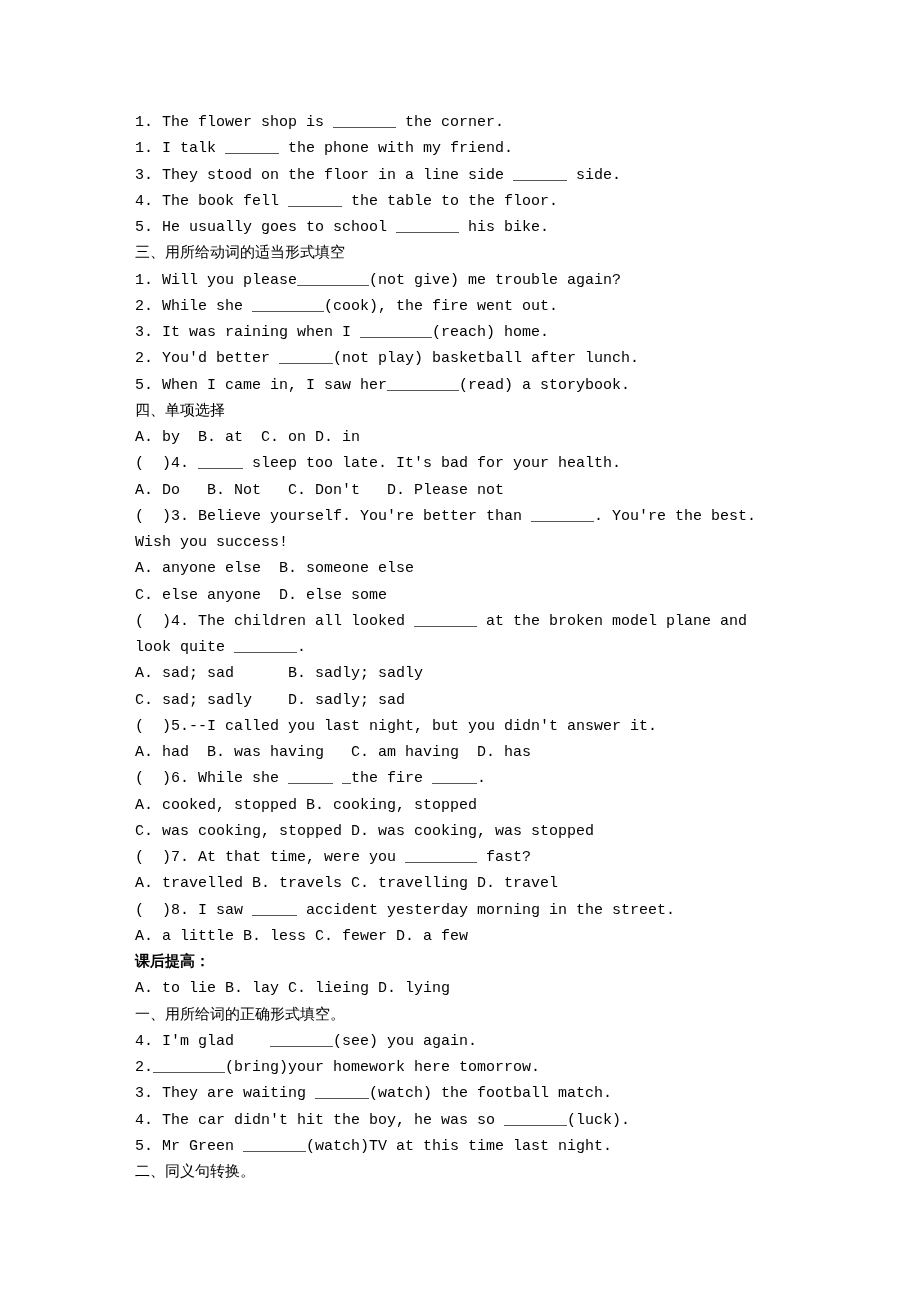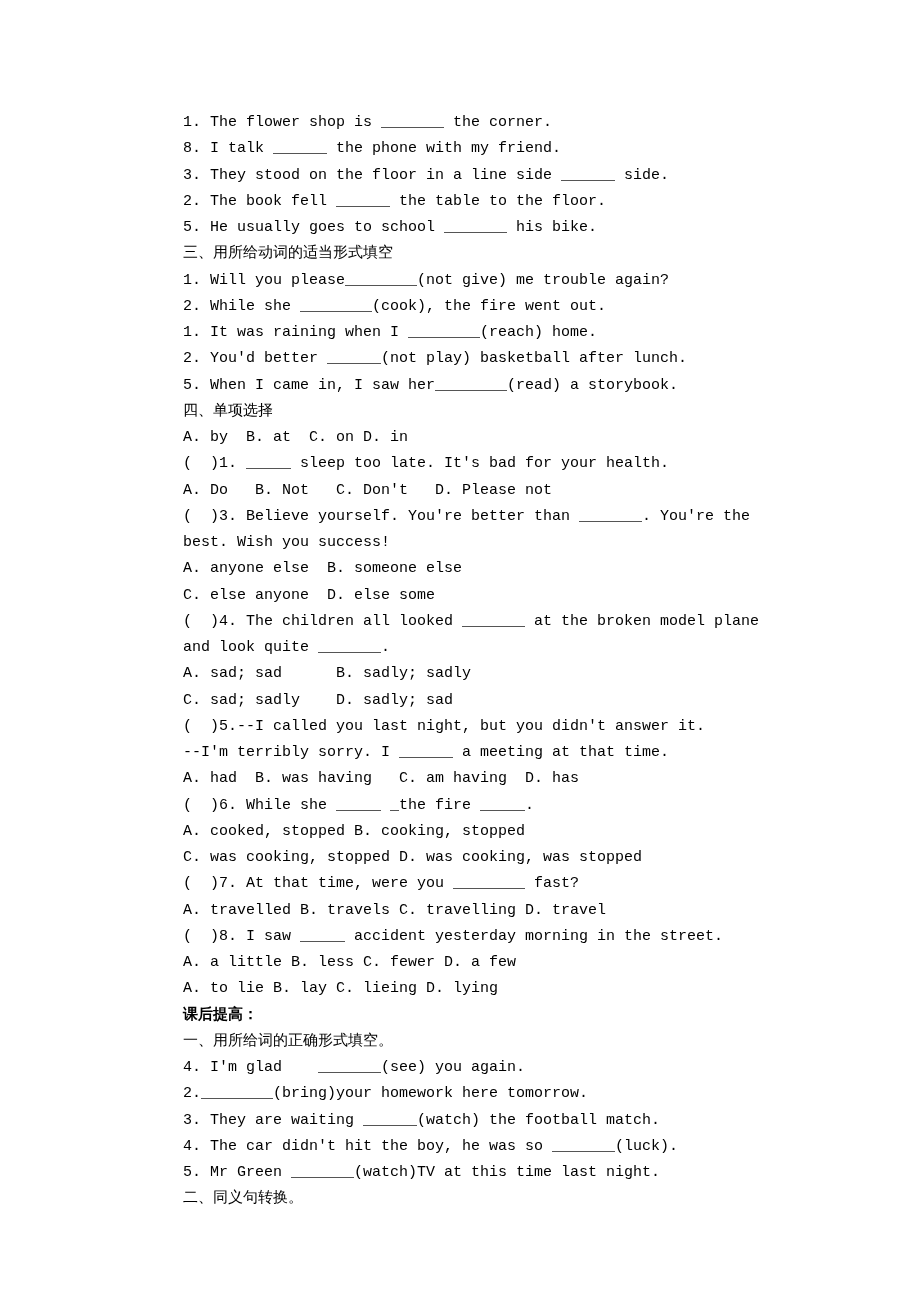--- a/index.html
+++ b/index.html
@@ -11,64 +11,62 @@
     line-height: 1.75;
     color: #000;
   }
   .page {
     width: 920px;
     box-sizing: border-box;
     padding: 110px 130px 80px 135px;
   }
   .line {
     white-space: pre-wrap;
-    margin-left: 48px;
   }
   .bold {
     font-weight: bold;
   }
 </style>
 </head>
 <body>
 
 <div class="page">
   <div id="content">
       <div class="line">1. The flower shop is _______ the corner.</div>
-      <div class="line">8. I talk ______ the phone with my friend.</div>
+      <div class="line">1. I talk ______ the phone with my friend.</div>
       <div class="line">3. They stood on the floor in a line side ______ side.</div>
-      <div class="line">2. The book fell ______ the table to the floor.</div>
+      <div class="line">4. The book fell ______ the table to the floor.</div>
       <div class="line">5. He usually goes to school _______ his bike.</div>
       <div class="line">三、用所给动词的适当形式填空</div>
       <div class="line">1. Will you please________(not give) me trouble again?</div>
       <div class="line">2. While she ________(cook), the fire went out.</div>
-      <div class="line">1. It was raining when I ________(reach) home.</div>
+      <div class="line">3. It was raining when I ________(reach) home.</div>
       <div class="line">2. You'd better ______(not play) basketball after lunch.</div>
       <div class="line">5. When I came in, I saw her________(read) a storybook.</div>
       <div class="line">四、单项选择</div>
       <div class="line">A. by  B. at  C. on D. in</div>
-      <div class="line">(  )1. _____ sleep too late. It's bad for your health.</div>
+      <div class="line">(  )4. _____ sleep too late. It's bad for your health.</div>
       <div class="line">A. Do   B. Not   C. Don't   D. Please not</div>
       <div class="line">(  )3. Believe yourself. You're better than _______. You're the best. Wish you success!</div>
       <div class="line">A. anyone else  B. someone else</div>
       <div class="line">C. else anyone  D. else some</div>
       <div class="line">(  )4. The children all looked _______ at the broken model plane and look quite _______.</div>
       <div class="line">A. sad; sad      B. sadly; sadly</div>
       <div class="line">C. sad; sadly    D. sadly; sad</div>
       <div class="line">(  )5.--I called you last night, but you didn't answer it.</div>
-      <div class="line">--I'm terribly sorry. I ______ a meeting at that time.</div>
       <div class="line">A. had  B. was having   C. am having  D. has</div>
       <div class="line">(  )6. While she _____ _the fire _____.</div>
       <div class="line">A. cooked, stopped B. cooking, stopped</div>
       <div class="line">C. was cooking, stopped D. was cooking, was stopped</div>
       <div class="line">(  )7. At that time, were you ________ fast?</div>
       <div class="line">A. travelled B. travels C. travelling D. travel</div>
       <div class="line">(  )8. I saw _____ accident yesterday morning in the street.</div>
       <div class="line">A. a little B. less C. fewer D. a few</div>
+      <div class="line bold">课后提高：</div>
       <div class="line">A. to lie B. lay C. lieing D. lying</div>
-      <div class="line bold">课后提高：</div>
       <div class="line">一、用所给词的正确形式填空。</div>
       <div class="line">4. I'm glad    _______(see) you again.</div>
       <div class="line">2.________(bring)your homework here tomorrow.</div>
       <div class="line">3. They are waiting ______(watch) the football match.</div>
       <div class="line">4. The car didn't hit the boy, he was so _______(luck).</div>
       <div class="line">5. Mr Green _______(watch)TV at this time last night.</div>
       <div class="line">二、同义句转换。</div>
     </div>
 </div>
 

